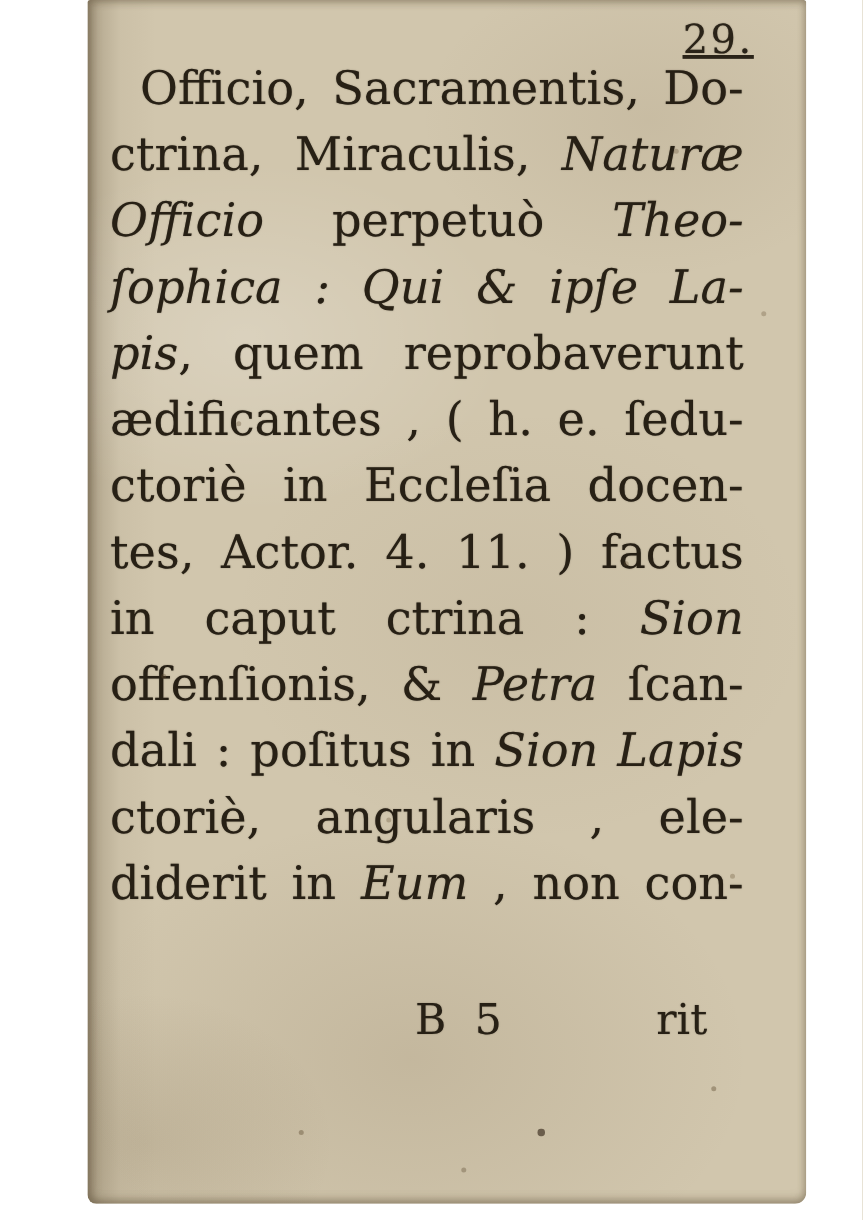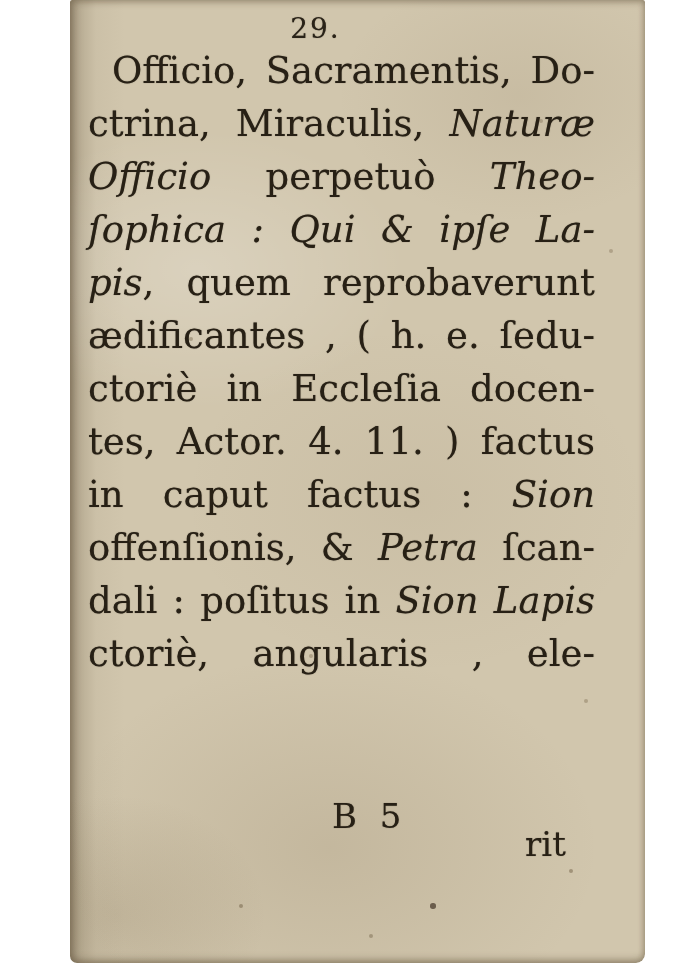--- a/index.html
+++ b/index.html
@@ -44,26 +44,27 @@
       170px 905px 0 1px rgba(90,72,45,0.40),
       430px 450px 0 1px rgba(100,80,52,0.28),
       300px 935px 0 1px rgba(90,72,45,0.35),
       540px 250px 0 1px rgba(100,80,52,0.30),
       90px 120px 0 1px rgba(100,80,52,0.30),
       500px 870px 0 1px rgba(90,72,45,0.40);
   }
   .page-number{
     position:absolute;
     top:12px;left:0;width:100%;
-    text-align:center;
+    text-align:right;
     transform:translateX(-42px);
-    font-size:28px;
+    font-size:32px;
     letter-spacing:2px;
     color:#2a2318;
     text-shadow:0 0 1px rgba(42,35,24,0.55);
+    text-decoration:underline;
   }
   .text-block{
     position:absolute;
     top:44px;left:18px;
     width:507px;
     color:#272015;
     font-size:37px;
     text-shadow:0 0 1px rgba(39,32,21,0.50);
   }
   .line{
@@ -78,38 +79,39 @@
   .it{ font-style:italic; }
   .ro{ font-style:normal; }
   .sig-row{
     position:absolute;
     top:796px;left:0;width:100%;height:50px;
     color:#272015;
     font-size:34px;
     text-shadow:0 0 1px rgba(39,32,21,0.5);
   }
   .sig{ position:absolute; left:262px; top:0; letter-spacing:6px; }
-  .catch{ position:absolute; left:455px; top:0;margin-top:28px; }
+  .catch{ position:absolute; left:455px; top:0; }
 </style>
 </head>
 <body>
 
 <div class="paper">
   <div class="page-number">29.</div>
   <div class="text-block">
       <div class="line"><span class="ro">Officio, Sacramentis, Do-</span></div>
       <div class="line"><span class="ro">ctrina, Miraculis, </span><span class="it">Naturæ</span></div>
       <div class="line"><span class="it">Officio</span><span class="ro"> perpetuò </span><span class="it">Theo-</span></div>
       <div class="line"><span class="it">ſophica : Qui &amp; ipſe La-</span></div>
       <div class="line"><span class="it">pis</span><span class="ro">, quem reprobaverunt</span></div>
       <div class="line"><span class="ro">ædificantes , ( h. e. ſedu-</span></div>
       <div class="line"><span class="ro">ctoriè in Eccleſia docen-</span></div>
       <div class="line"><span class="ro">tes, Actor. 4. 11. ) factus</span></div>
-      <div class="line"><span class="ro">in caput factus : </span><span class="it">Sion</span></div>
+      <div class="line"><span class="ro">in caput ctrina : </span><span class="it">Sion</span></div>
       <div class="line"><span class="ro">offenſionis, &amp; </span><span class="it">Petra</span><span class="ro"> ſcan-</span></div>
       <div class="line"><span class="ro">dali : poſitus in </span><span class="it">Sion Lapis</span></div>
       <div class="line"><span class="ro">ctoriè, angularis , ele-</span></div>
+      <div class="line"><span class="ro">diderit in </span><span class="it">Eum</span><span class="ro"> , non con-</span></div>
     </div>
   <div class="sig-row">
     <span class="sig">B 5</span>
     <span class="catch">rit</span>
   </div>
 </div>
 
 </body></html>

